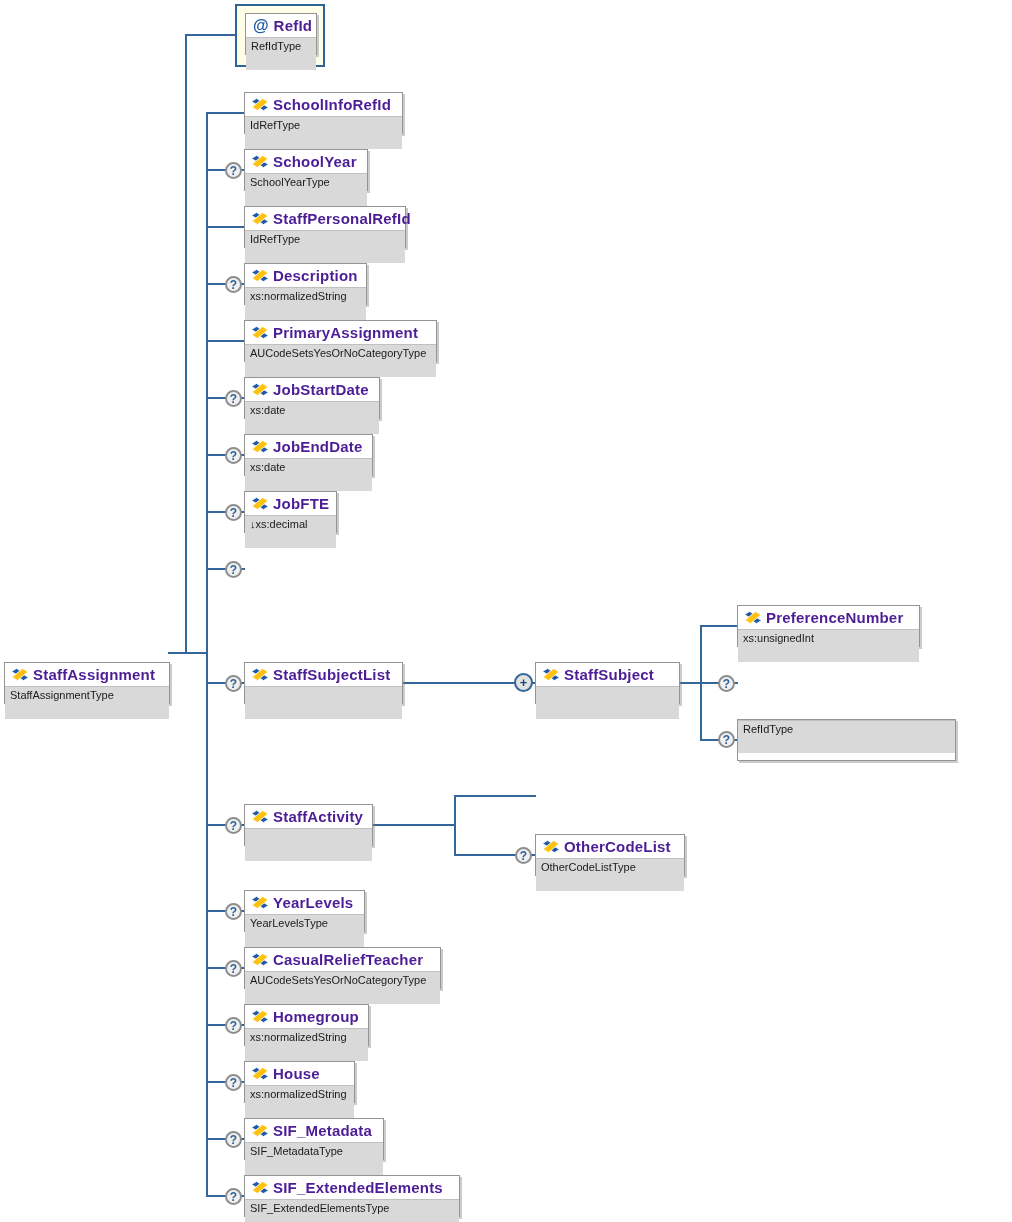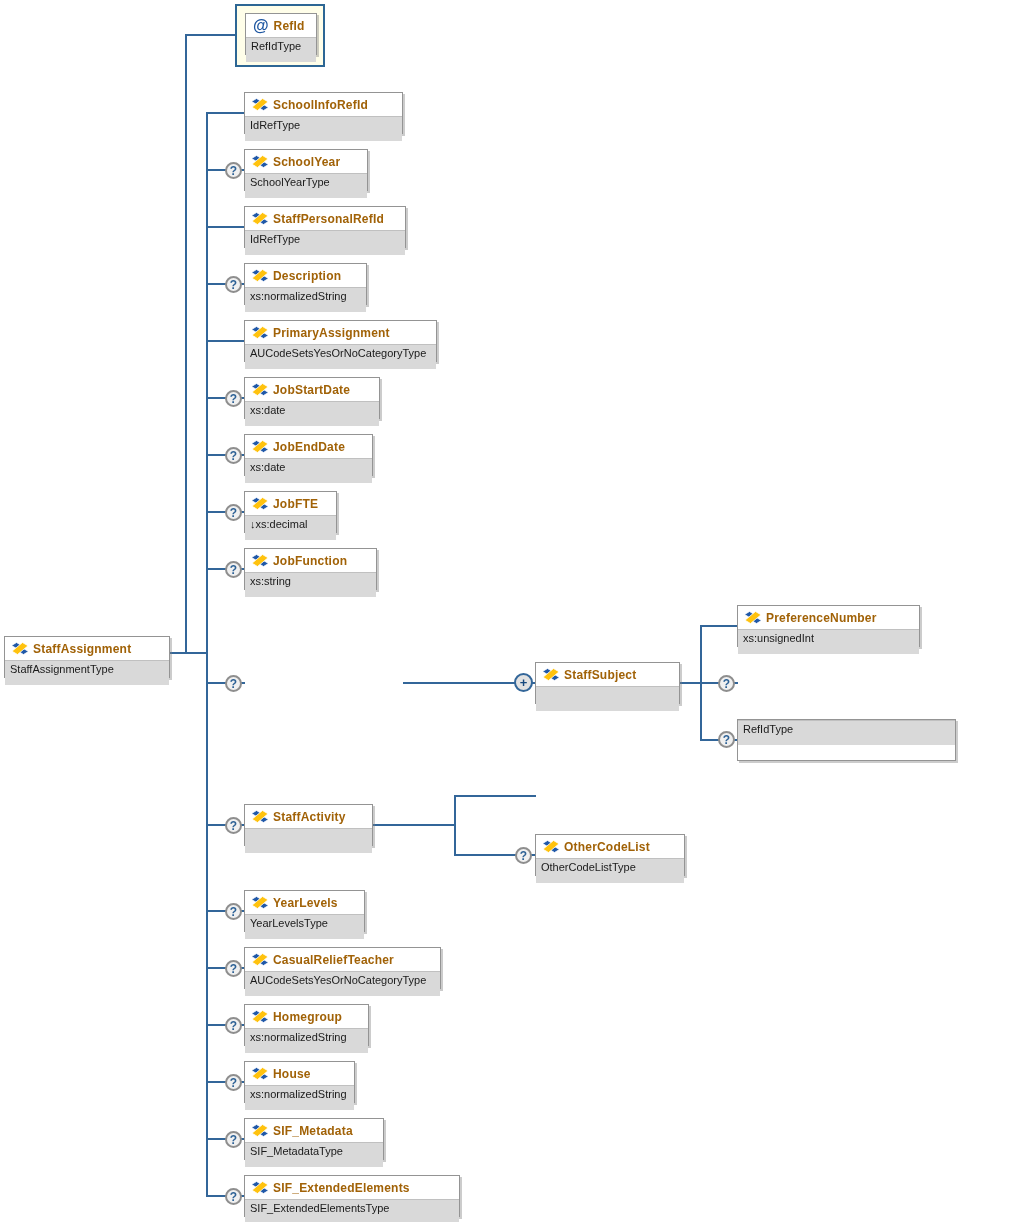--- a/index.html
+++ b/index.html
@@ -10,24 +10,24 @@
   
   .node{
     position:absolute;background:#ffffff;border:1px solid #949494;
     box-shadow:2px 2px 0 rgba(128,128,128,0.40);box-sizing:border-box;height:42px;
   }
   .node-title{
     display:flex;align-items:center;gap:5px;height:23px;padding:0 8px 0 7px;background:#ffffff;
   }
   .el-icon{flex:0 0 auto;display:flex;align-items:center;}
   .el-icon svg{display:block;}
-  .el-name{font-weight:bold;font-size:12px;color:#a16207;white-space:nowrap;letter-spacing:0.2px;}
+  .el-name{font-weight:bold;font-size:15px;color:#4c1d95;white-space:nowrap;letter-spacing:0.2px;}
   .node-type{
     height:16px;line-height:16px;background:#d9d9d9;border-top:1px solid #c0c0c0;
-    font-size:11px;color:#1a1a1a;padding:0 4px 8px 5px;white-space:nowrap;overflow:hidden;
+    font-size:11px;color:#1a1a1a;padding:0 4px 16px 5px;white-space:nowrap;overflow:hidden;
   }
   
   .attr-frame{position:absolute;border:2px solid #2d6694;background:#fffee9;box-sizing:border-box;}
   .attr-at{font-weight:bold;font-size:16px;color:#1c55a0;line-height:1;}
   
   .hline,.vline{position:absolute;background:#336699;}
   .hline{height:2px;}
   .vline{width:2px;}
   
   .badge{
@@ -71,21 +71,21 @@
   <div class="vline" style="left:700px;top:625px;height:116px"></div>
   <div class="hline" style="left:700px;top:625px;width:38px"></div>
   <div class="hline" style="left:700px;top:682px;width:38px"></div>
   <div class="hline" style="left:700px;top:739px;width:38px"></div>
 
   <div class="hline" style="left:372px;top:824px;width:83px"></div>
   <div class="vline" style="left:454px;top:795px;height:61px"></div>
   <div class="hline" style="left:454px;top:795px;width:82px"></div>
   <div class="hline" style="left:454px;top:854px;width:82px"></div>
 
-  <div class="node" style="left:4px;top:636px;width:166px">
+  <div class="node" style="left:4px;top:662px;width:166px">
     <div class="node-title">
       <span class="el-icon">
   <svg width="16" height="13" viewBox="0 0 16 13">
     <polygon points="4.5,0.5 9.5,3.5 4.5,6.5 -0.5,3.5" fill="#2058a8" stroke="#ffffff" stroke-width="0.8"></polygon>
     <polygon points="11.5,6.5 16.5,9.5 11.5,12.5 6.5,9.5" fill="#2058a8" stroke="#ffffff" stroke-width="0.8"></polygon>
     <polygon points="10.5,0.5 16,3.8 5.5,12.5 0,9.2" fill="#ffc20e" stroke="#ffffff" stroke-width="0.8"></polygon>
   </svg>
 </span>
       <span class="el-name">StaffAssignment</span>
     </div>
@@ -206,34 +206,34 @@
     <polygon points="4.5,0.5 9.5,3.5 4.5,6.5 -0.5,3.5" fill="#2058a8" stroke="#ffffff" stroke-width="0.8"></polygon>
     <polygon points="11.5,6.5 16.5,9.5 11.5,12.5 6.5,9.5" fill="#2058a8" stroke="#ffffff" stroke-width="0.8"></polygon>
     <polygon points="10.5,0.5 16,3.8 5.5,12.5 0,9.2" fill="#ffc20e" stroke="#ffffff" stroke-width="0.8"></polygon>
   </svg>
 </span>
       <span class="el-name">JobFTE</span>
     </div>
     <div class="node-type">↓xs:decimal</div>
   </div>
 
-  <div class="node" style="left:244px;top:548px;width:133px">
-    <div class="node-title">
-      <span class="el-icon">
-  <svg width="16" height="13" viewBox="0 0 16 13">
-    <polygon points="4.5,0.5 9.5,3.5 4.5,6.5 -0.5,3.5" fill="#2058a8" stroke="#ffffff" stroke-width="0.8"></polygon>
-    <polygon points="11.5,6.5 16.5,9.5 11.5,12.5 6.5,9.5" fill="#2058a8" stroke="#ffffff" stroke-width="0.8"></polygon>
-    <polygon points="10.5,0.5 16,3.8 5.5,12.5 0,9.2" fill="#ffc20e" stroke="#ffffff" stroke-width="0.8"></polygon>
-  </svg>
-</span>
-      <span class="el-name">JobFunction</span>
-    </div>
-    <div class="node-type">xs:string</div>
-  </div>
-
+
+  <div class="node" style="left:244px;top:662px;width:159px">
+    <div class="node-title">
+      <span class="el-icon">
+  <svg width="16" height="13" viewBox="0 0 16 13">
+    <polygon points="4.5,0.5 9.5,3.5 4.5,6.5 -0.5,3.5" fill="#2058a8" stroke="#ffffff" stroke-width="0.8"></polygon>
+    <polygon points="11.5,6.5 16.5,9.5 11.5,12.5 6.5,9.5" fill="#2058a8" stroke="#ffffff" stroke-width="0.8"></polygon>
+    <polygon points="10.5,0.5 16,3.8 5.5,12.5 0,9.2" fill="#ffc20e" stroke="#ffffff" stroke-width="0.8"></polygon>
+  </svg>
+</span>
+      <span class="el-name">StaffSubjectList</span>
+    </div>
+    <div class="node-type"></div>
+  </div>
 
   <div class="node" style="left:244px;top:804px;width:129px">
     <div class="node-title">
       <span class="el-icon">
   <svg width="16" height="13" viewBox="0 0 16 13">
     <polygon points="4.5,0.5 9.5,3.5 4.5,6.5 -0.5,3.5" fill="#2058a8" stroke="#ffffff" stroke-width="0.8"></polygon>
     <polygon points="11.5,6.5 16.5,9.5 11.5,12.5 6.5,9.5" fill="#2058a8" stroke="#ffffff" stroke-width="0.8"></polygon>
     <polygon points="10.5,0.5 16,3.8 5.5,12.5 0,9.2" fill="#ffc20e" stroke="#ffffff" stroke-width="0.8"></polygon>
   </svg>
 </span>

